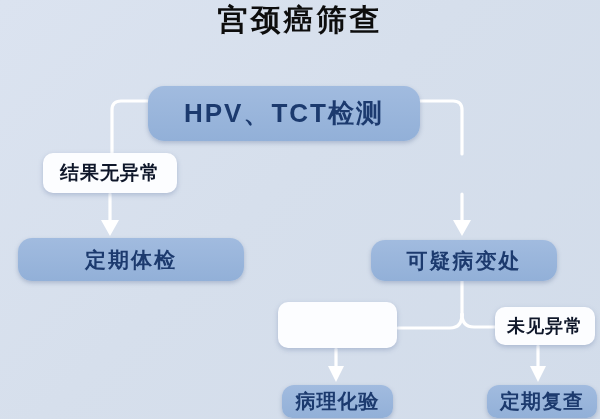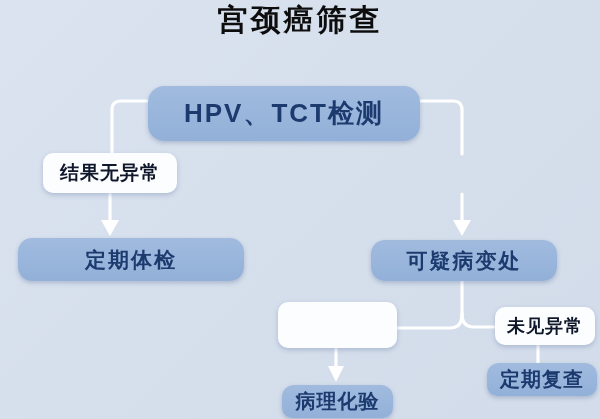--- a/index.html
+++ b/index.html
@@ -26,21 +26,21 @@
     box-shadow:0 2px 4px rgba(90,110,150,0.35);
   }
   .node-root{
     left:148px;top:66px;width:272px;height:55px;
     border-radius:16px;
     font-size:26px;letter-spacing:2px;margin-top:20px;
   }
   .node-regular-checkup{left:18px;top:238px;width:226px;height:43px;border-radius:14px;font-size:21px;letter-spacing:2px;}
   .node-colposcopy{left:371px;top:240px;width:186px;height:41px;border-radius:14px;font-size:21px;letter-spacing:2px;}
   .node-pathology{left:282px;top:385px;width:111px;height:33px;border-radius:12px 12px 10px 10px;font-size:20px;letter-spacing:1px;}
-  .node-followup{left:487px;top:363px;width:110px;height:33px;border-radius:12px 12px 10px 10px;font-size:20px;letter-spacing:1px;}
+  .node-followup{left:487px;top:385px;width:110px;height:33px;border-radius:12px 12px 10px 10px;font-size:20px;letter-spacing:1px;}
   .pill{
     background:#fcfdff;
     color:#0f172a;
     font-weight:bold;
     border-radius:10px;
     display:flex;flex-direction:column;align-items:center;justify-content:center;
     box-shadow:0 2px 5px rgba(110,130,170,0.4);
     text-align:center;
   }
   .pill-result-normal{left:43px;top:153px;width:134px;height:40px;font-size:19px;letter-spacing:1px;}

